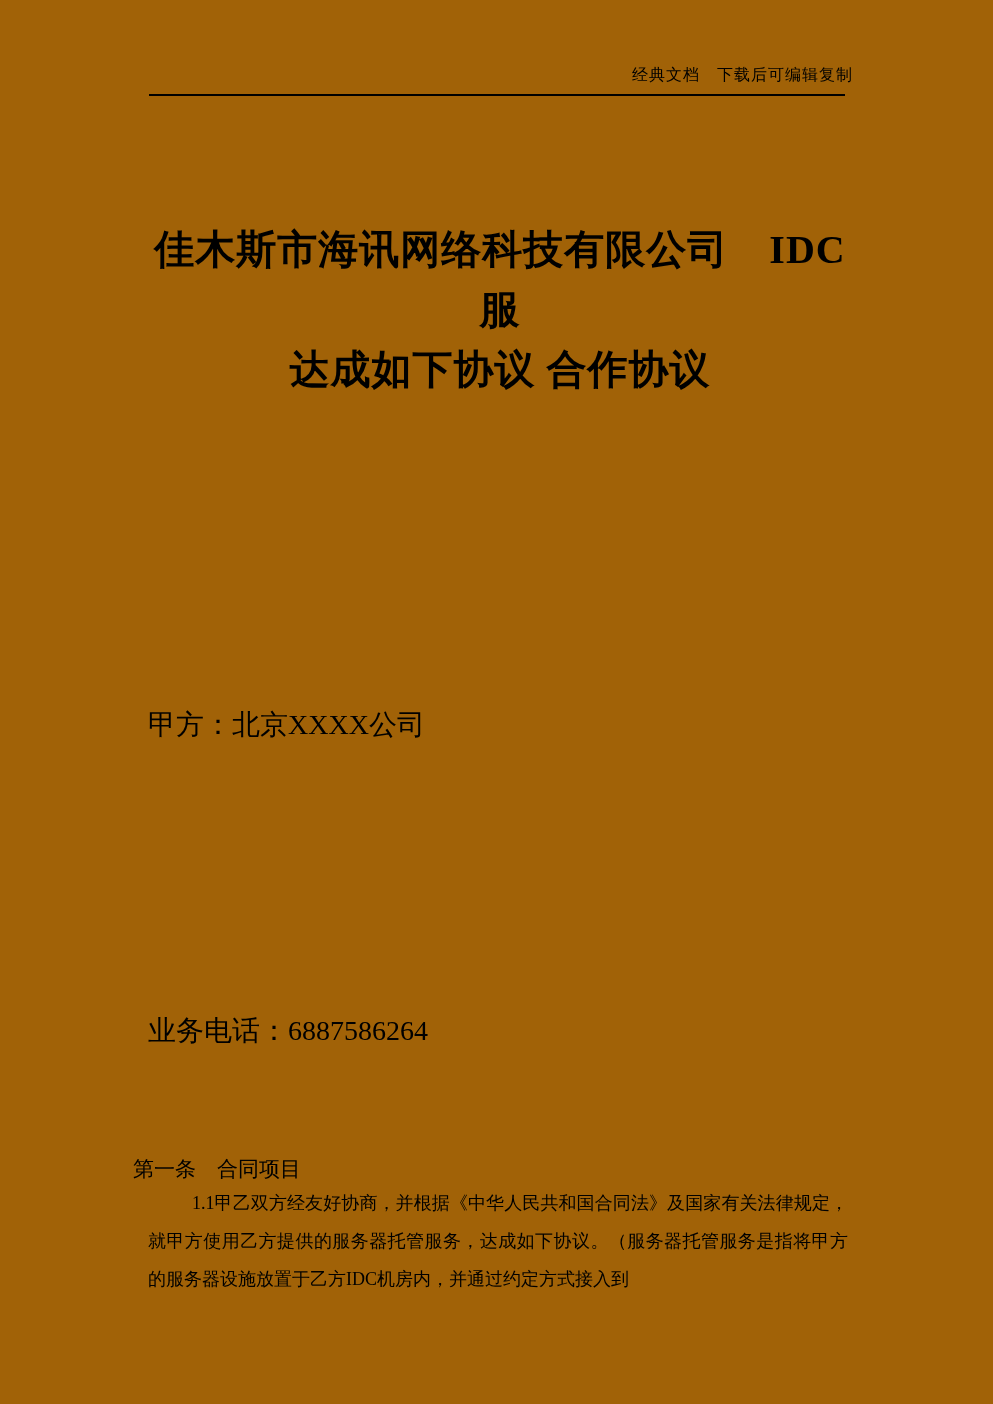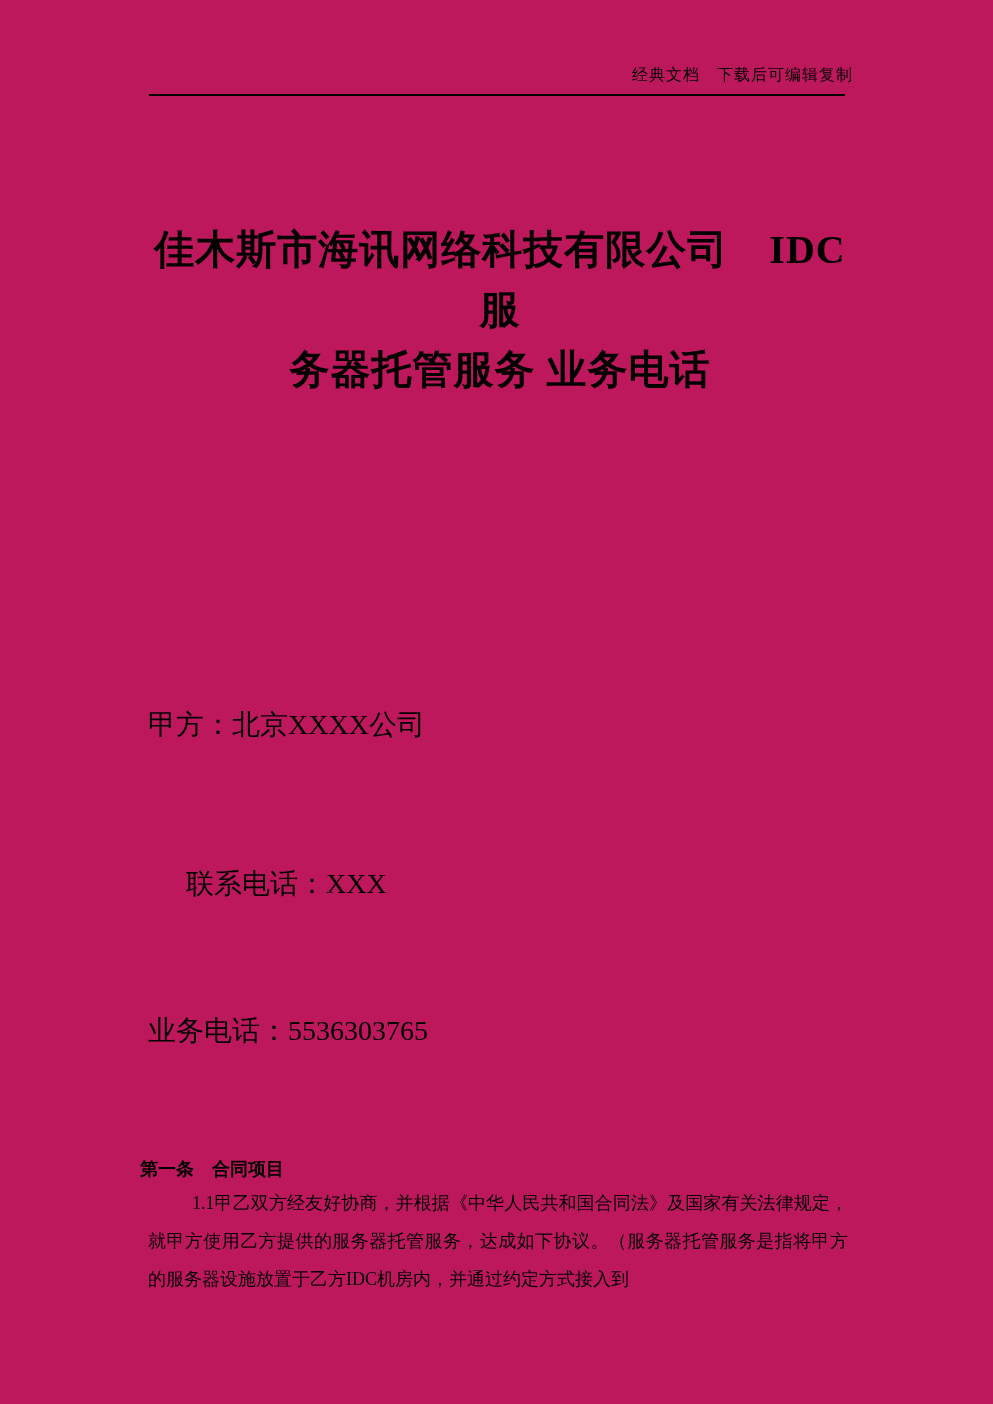--- a/index.html
+++ b/index.html
@@ -4,21 +4,21 @@
 <style>
   html, body {
     margin: 0;
     padding: 0;
     background: #ffffff;
   }
   .page {
     position: relative;
     width: 993px;
     height: 1404px;
-    background: #be185d;
+    background: #a16207;
     overflow: hidden;
     color: #000000;
     font-family: "Liberation Serif", "DejaVu Serif", serif;
   }
 
   
   .header-text {
     position: absolute;
     top: 65px;
     right: 140px;
@@ -67,23 +67,23 @@
     white-space: pre-wrap;
   }
   .party-a { top: 592px; line-height: 53px; text-align: center; }
   .party-b { top: 901px; line-height: 52px; }
   .party-line { display: block; }
 
   
   .clause-heading {
     position: absolute;
     top: 1154px;
-    left: 140px;
-    font-size: 18px;
-    font-weight: bold;
+    left: 133px;
+    font-size: 21px;
+    font-weight: normal;
     line-height: 30px;
     white-space: pre-wrap;
     color: #000000;
   }
   .clause-body {
     position: absolute;
     top: 1184px;
     left: 148px;
     width: 700px;
     margin: 0;
@@ -99,30 +99,29 @@
 <body>
 
 <div class="page">
 
   <div class="header-text">经典文档　下载后可编辑复制</div>
 
   <div class="header-rule"></div>
 
   <h1 class="doc-title">
     <span class="title-line">佳木斯市海讯网络科技有限公司　IDC服</span>
-    <span class="title-line">务器托管服务 业务电话</span>
+    <span class="title-line">达成如下协议 合作协议</span>
   </h1>
 
   <div class="party-block party-a">
     <span class="party-line">甲方：北京XXXX公司</span>
-    <span class="party-line">联系电话：XXX</span>
   </div>
 
   <div class="party-block party-b">
-    <span class="party-line">业务电话：5536303765</span>
+    <span class="party-line">业务电话：6887586264</span>
     
   </div>
 
   <div class="clause-heading">第一条　合同项目</div>
 
   <p class="clause-body">1.1甲乙双方经友好协商，并根据《中华人民共和国合同法》及国家有关法律规定，就甲方使用乙方提供的服务器托管服务，达成如下协议。（服务器托管服务是指将甲方的服务器设施放置于乙方IDC机房内，并通过约定方式接入到</p>
 
 </div>
 
 </body></html>

